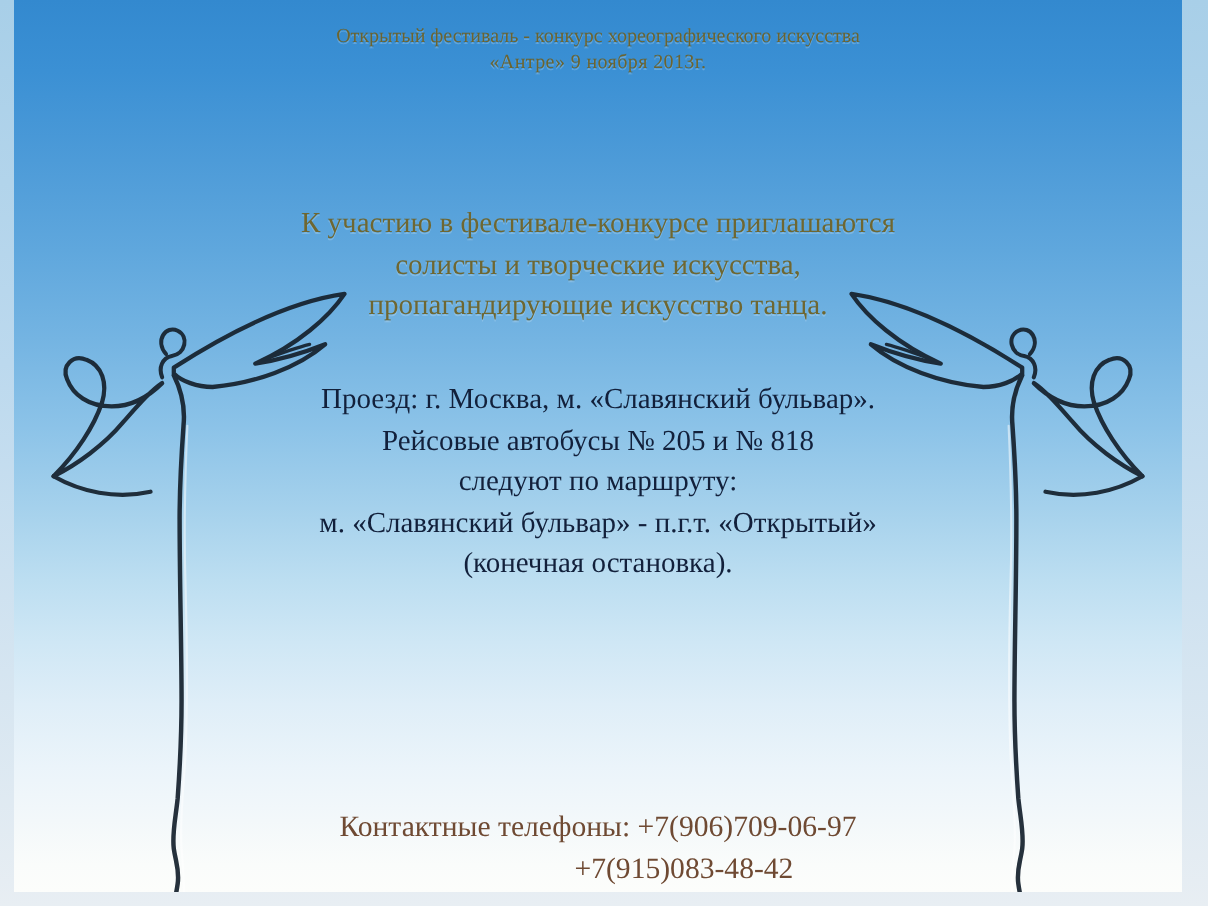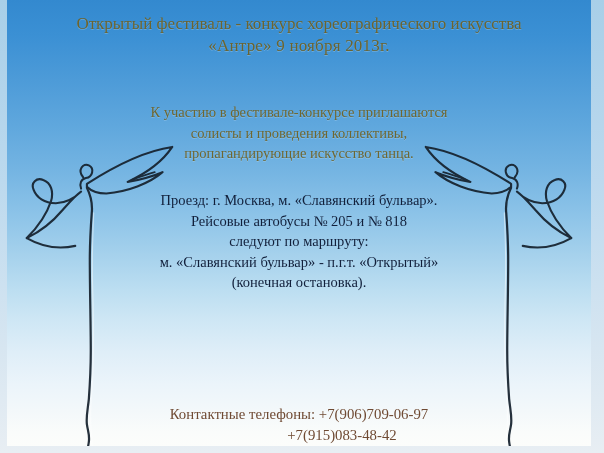--- a/index.html
+++ b/index.html
@@ -71,21 +71,21 @@
   }
   .block {
     position: absolute;
     width: 100%;
     text-align: center;
     line-height: 1.28;
   }
   .title-block {
     top: 13px;
     color: #6b6430;
-    font-size: 17px;
+    font-size: 10px;
     text-shadow: 0 1px 0 rgba(255,255,255,0.22);
   }
   .title-block .l2 { letter-spacing: 0.2px; }
 
   .invite-block {
     top: 76px;
     color: #6e6732;
     font-size: 14.5px;
     line-height: 1.42;
     text-shadow: 0 1px 0 rgba(255,255,255,0.2);
@@ -181,21 +181,21 @@
 
   <div class="text-layer">
 
     <div class="block title-block">
       <div class="l1">Открытый фестиваль - конкурс хореографического искусства</div>
       <div class="l2">«Антре»    9 ноября 2013г.</div>
     </div>
 
     <div class="block invite-block">
       <div>К участию в фестивале-конкурсе приглашаются</div>
-      <div>солисты и проведения коллективы,</div>
+      <div>солисты и творческие искусства,</div>
       <div>пропагандирующие искусство танца.</div>
     </div>
 
     <div class="block venue-block">
       <div>Проезд: г. Москва, м. «Славянский бульвар».</div>
       <div>Рейсовые  автобусы № 205 и № 818</div>
       <div>следуют по маршруту:</div>
       <div>м. «Славянский бульвар» - п.г.т. «Открытый»</div>
       <div>(конечная остановка).</div>
     </div>

